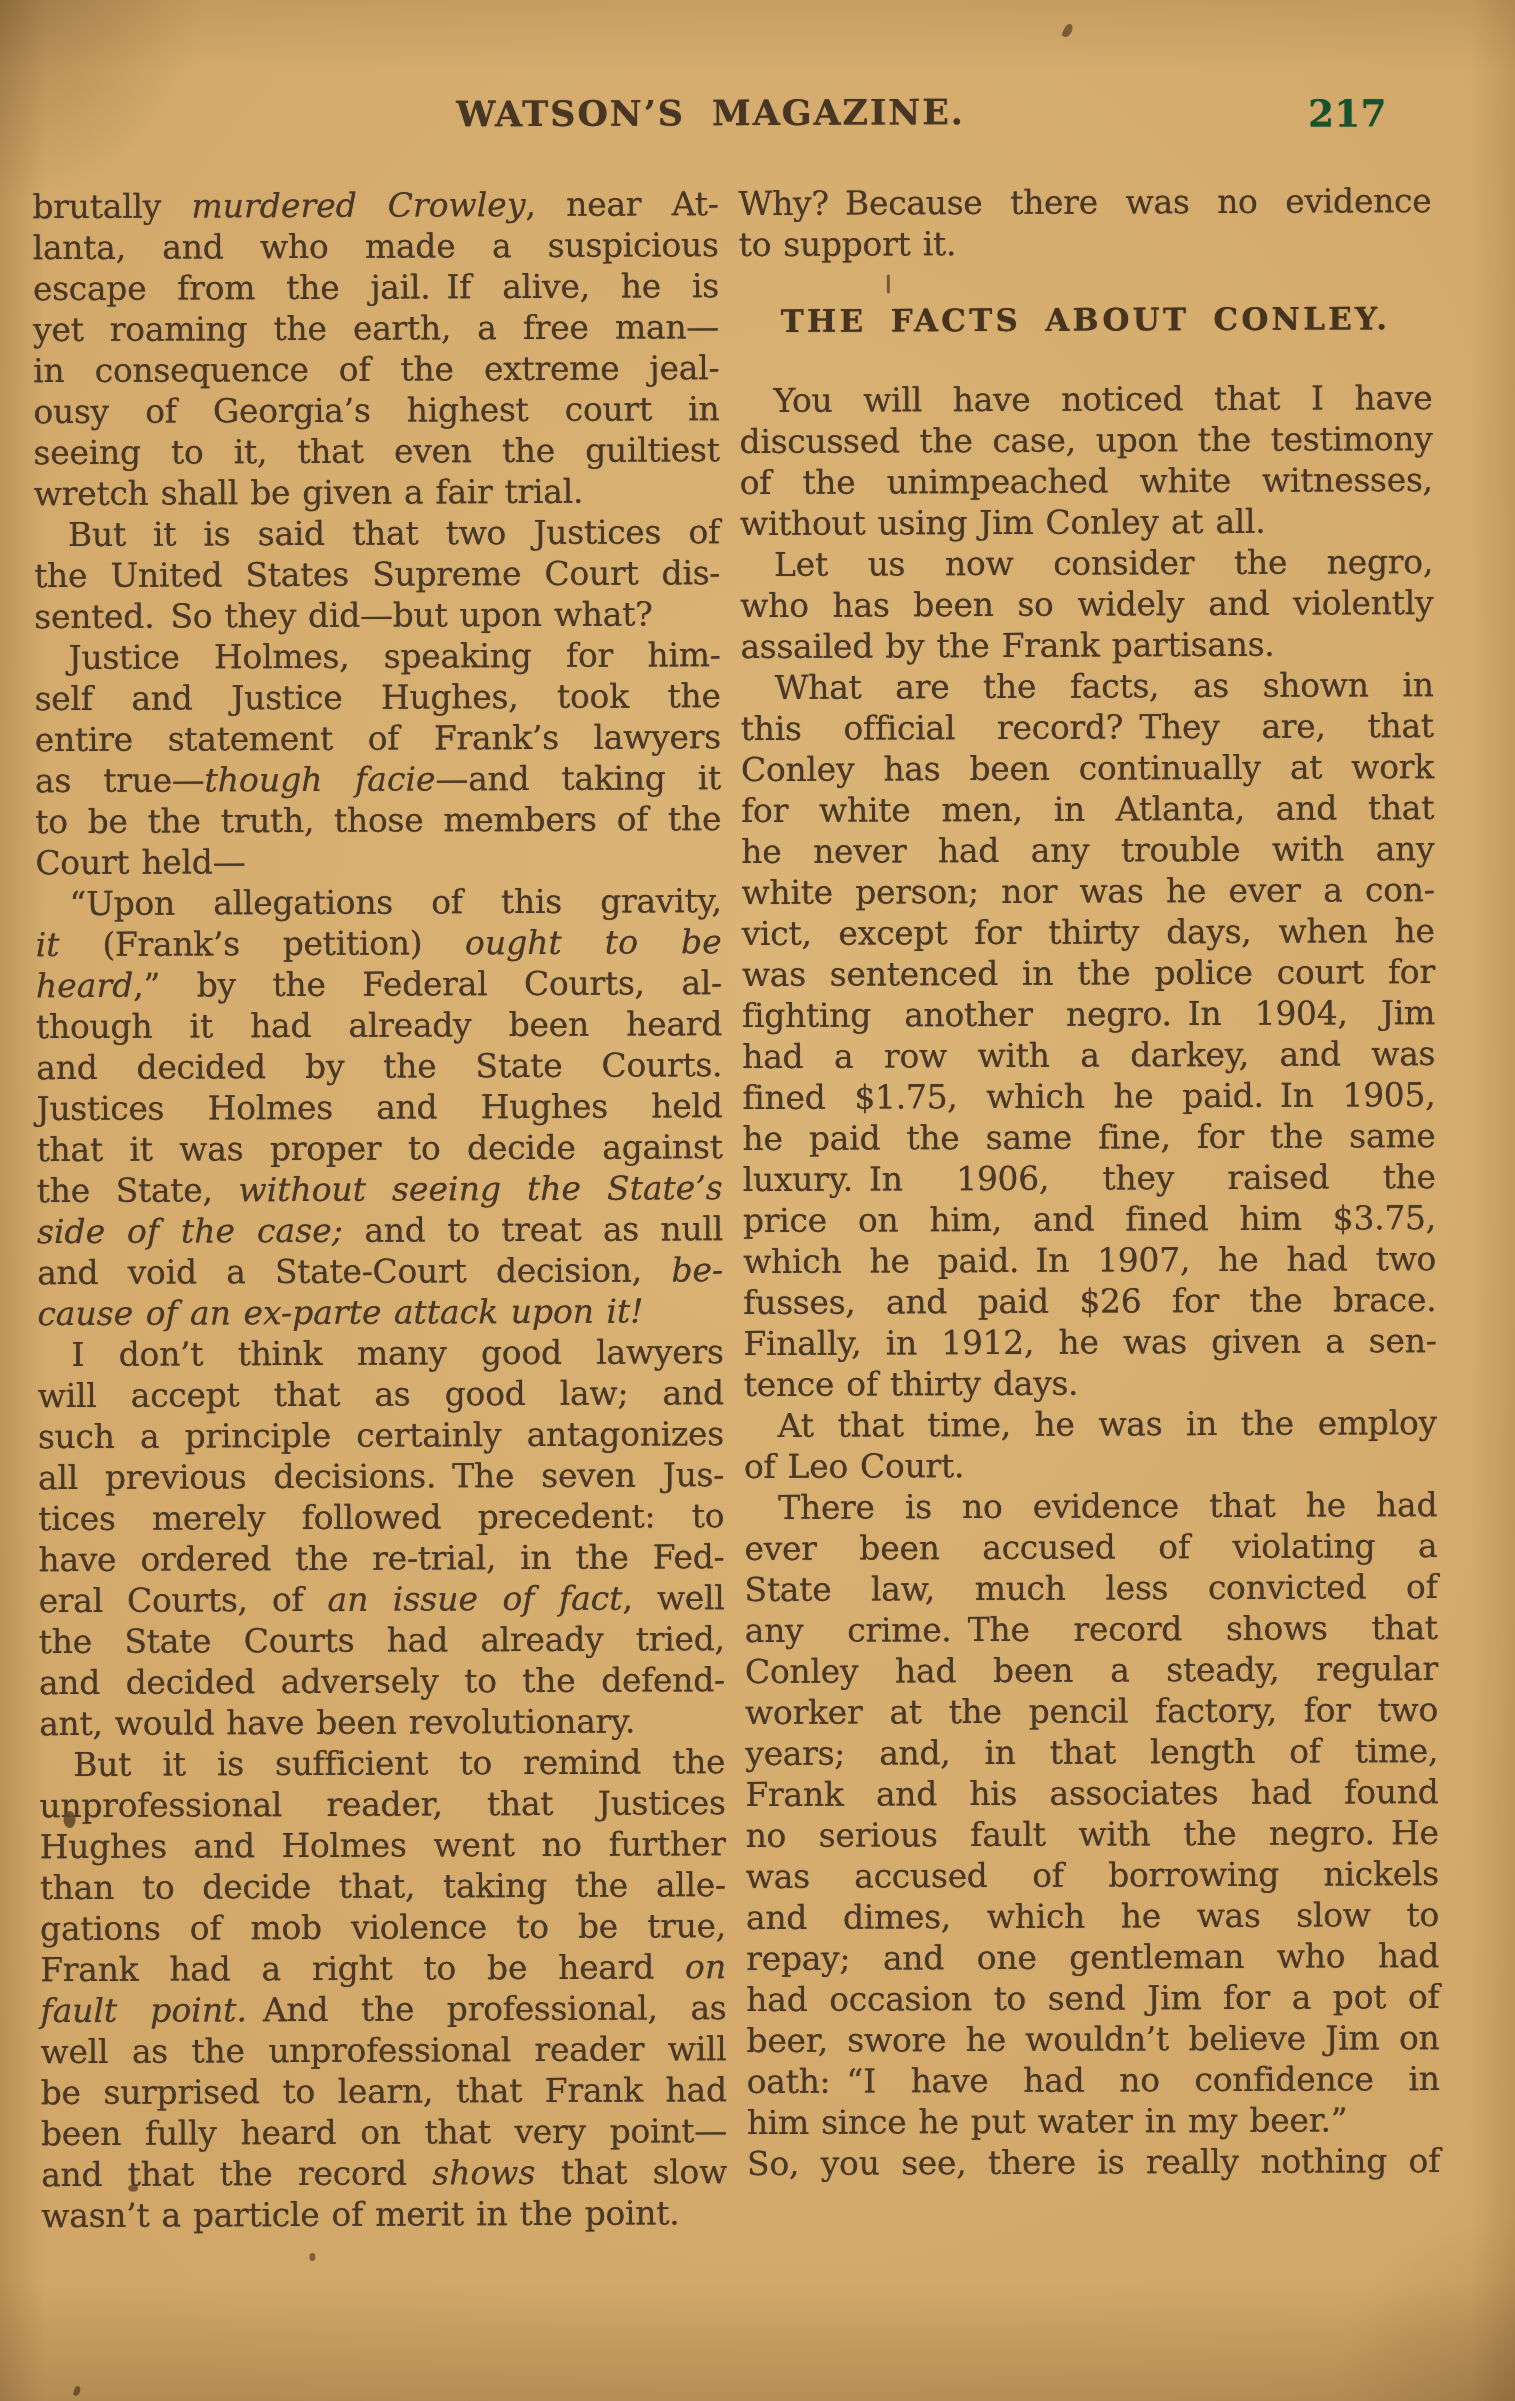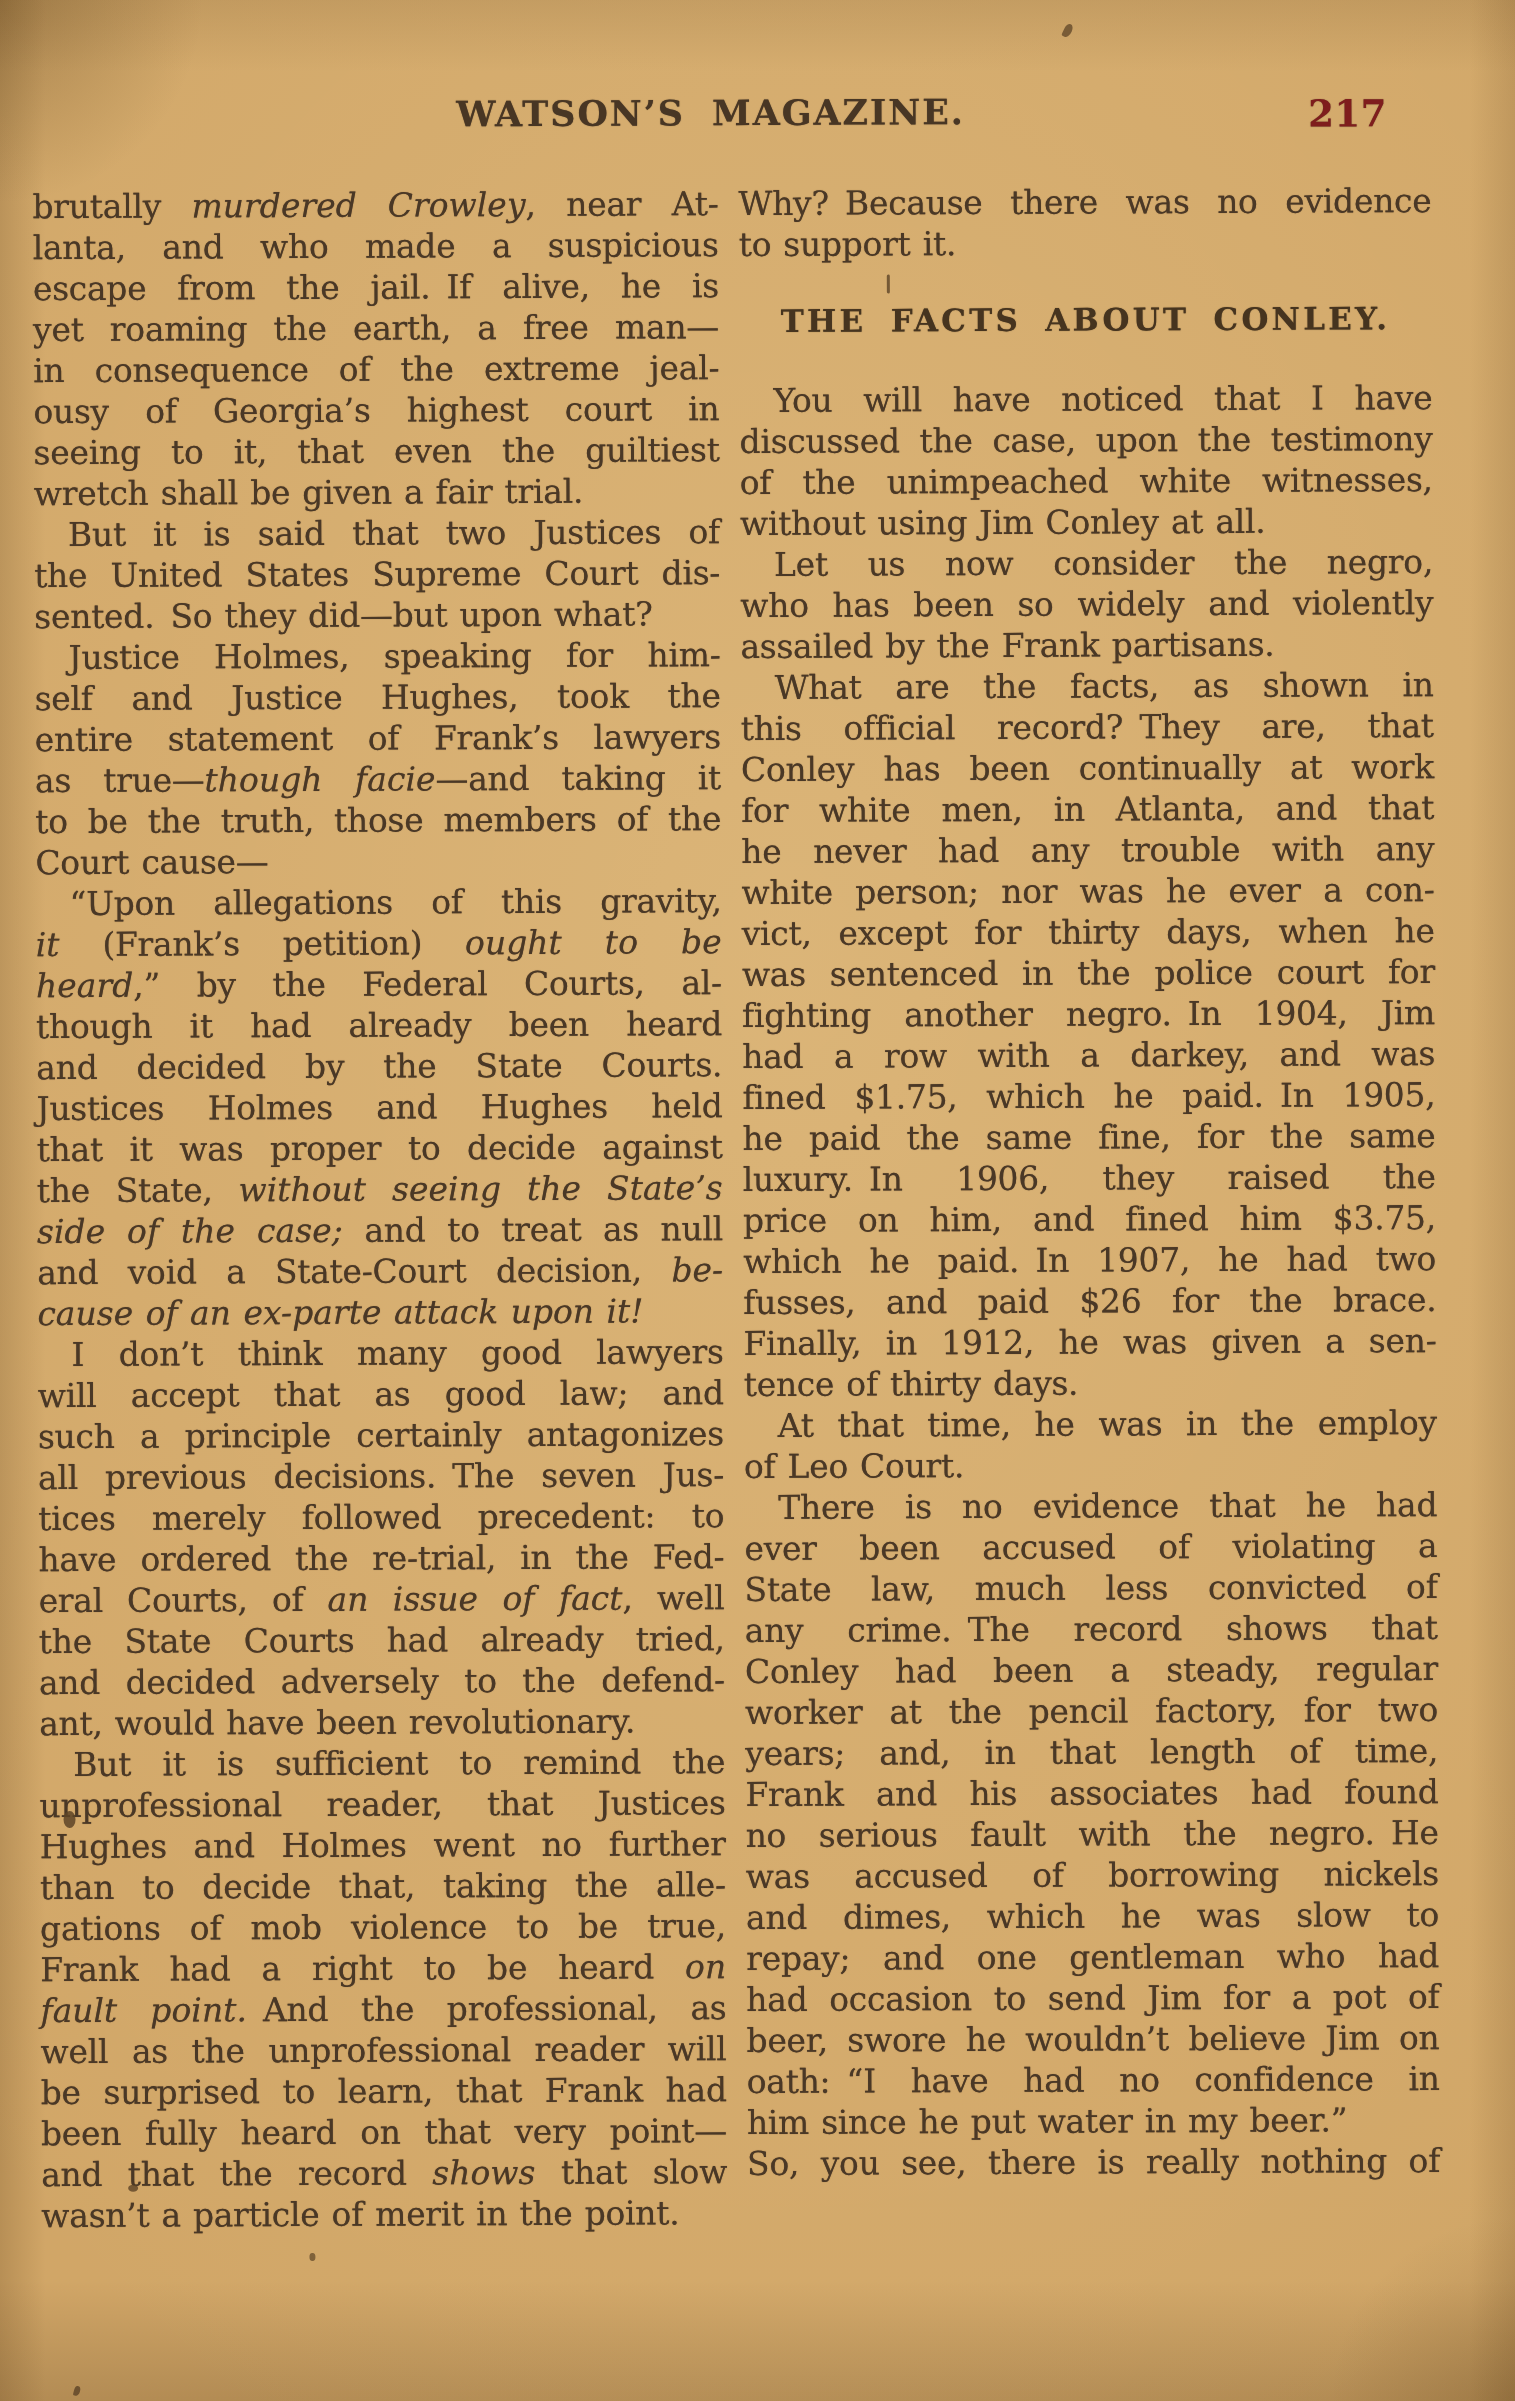--- a/index.html
+++ b/index.html
@@ -14,21 +14,21 @@
       radial-gradient(ellipse 150% 135% at 50% 50%, rgba(0,0,0,0) 55%, rgba(92,60,20,0.16) 84%, rgba(70,44,14,0.30) 100%),
       linear-gradient(to right, rgba(80,50,15,0.20), rgba(0,0,0,0) 3%, rgba(0,0,0,0) 97%, rgba(80,50,15,0.16)),
       linear-gradient(to bottom, rgba(80,50,15,0.14), rgba(0,0,0,0) 3%, rgba(0,0,0,0) 95%, rgba(70,45,15,0.22));
     color:#4a3826;
   }
   .content{position:absolute;inset:0;transform:rotate(-0.25deg);transform-origin:50% 42%;}
   .masthead{position:absolute;top:92px;left:460px;
     font-size:35px;font-weight:700;letter-spacing:1.9px;word-spacing:13px;
     color:#483624;text-shadow:0 0 1px rgba(72,54,36,0.75);white-space:nowrap;}
   .folio{position:absolute;top:94px;left:1312px;
-    font-size:37px;font-weight:700;letter-spacing:0.6px;color:#7f1d1d;
+    font-size:37px;font-weight:700;letter-spacing:0.6px;color:#14532d;
     text-shadow:0 0 1px rgba(72,54,36,0.75);}
   .col{position:absolute;top:183px;
     font-size:33px;line-height:41px;letter-spacing:-0.3px;word-spacing:1.9px;
     text-shadow:0 0 0.8px rgba(74,52,32,0.75);}
   .col-left{left:36px;width:686px;}
   .col-right{left:742px;width:693px;}
   .tline{text-align:justify;text-align-last:justify;white-space:nowrap;}
   .tline.pend{text-align-last:left;}
   .tline.indent{text-indent:34px;}
   .it{font-style:italic;letter-spacing:0;}
@@ -59,21 +59,21 @@
       <div class="tline"><span>seeing to it, that even the guiltiest</span></div>
       <div class="tline pend"><span>wretch shall be given a fair trial.</span></div>
       <div class="tline indent"><span>But it is said that two Justices of</span></div>
       <div class="tline"><span>the United States Supreme Court dis-</span></div>
       <div class="tline pend"><span>sented. So they did—but upon what?</span></div>
       <div class="tline indent"><span>Justice Holmes, speaking for him-</span></div>
       <div class="tline"><span>self and Justice Hughes, took the</span></div>
       <div class="tline"><span>entire statement of Frank’s lawyers</span></div>
       <div class="tline"><span>as true—</span><span class="it">though facie</span><span>—and taking it</span></div>
       <div class="tline"><span>to be the truth, those members of the</span></div>
-      <div class="tline pend"><span>Court cause—</span></div>
+      <div class="tline pend"><span>Court held—</span></div>
       <div class="tline indent"><span>“Upon allegations of this gravity,</span></div>
       <div class="tline"><span class="it">it</span><span> (Frank’s petition) </span><span class="it">ought to be</span></div>
       <div class="tline"><span class="it">heard</span><span>,” by the Federal Courts, al-</span></div>
       <div class="tline"><span>though it had already been heard</span></div>
       <div class="tline"><span>and decided by the State Courts.</span></div>
       <div class="tline"><span>Justices Holmes and Hughes held</span></div>
       <div class="tline"><span>that it was proper to decide against</span></div>
       <div class="tline"><span>the State, </span><span class="it">without seeing the State’s</span></div>
       <div class="tline"><span class="it">side of the case;</span><span> and to treat as null</span></div>
       <div class="tline"><span>and void a State-Court decision, </span><span class="it">be-</span></div>

